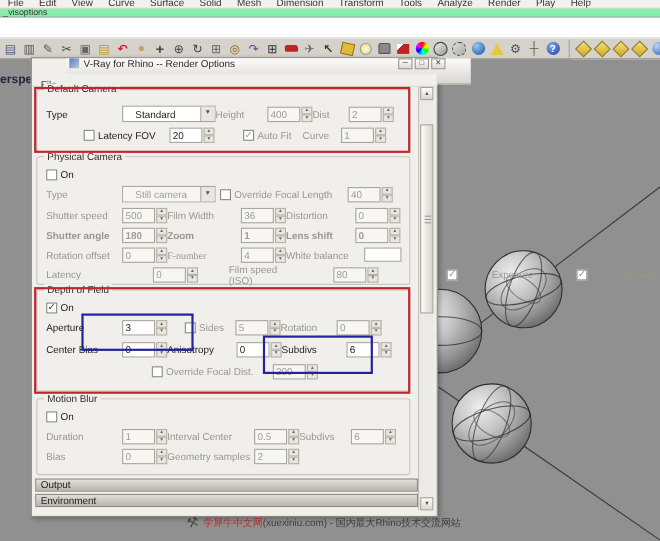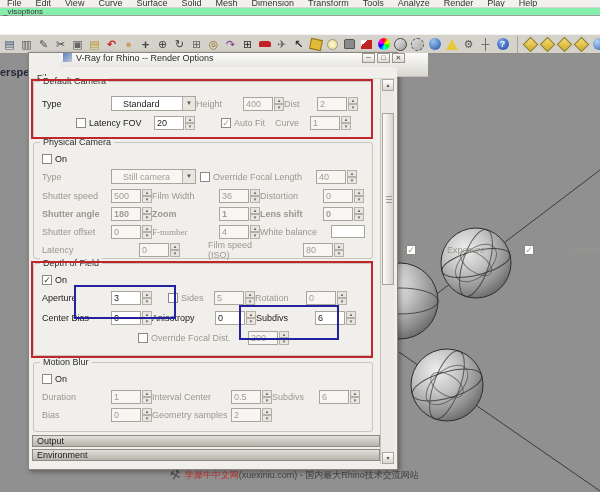--- a/index.html
+++ b/index.html
@@ -334,21 +334,21 @@
       <span class="lbl dis" style="width:60px;">Lens shift</span>
       <span class="spin off">
           <span class="v">0</span>
           <span class="btns">
             <i>▴</i>
             <i>▾</i>
           </span>
         </span>
     </div>
     <div class="row" style="top:81px;">
-      <span class="lbl dis" style="width:66px;">Shutter offset</span>
+      <span class="lbl dis" style="width:66px;">Rotation offset</span>
       <span class="spin off">
           <span class="v">0</span>
           <span class="btns">
             <i>▴</i>
             <i>▾</i>
           </span>
         </span>
       <span class="lbl dis" style="width:64px;font-family:Liberation Serif, serif;">F-number</span>
       <span class="spin off">
           <span class="v">4</span>

